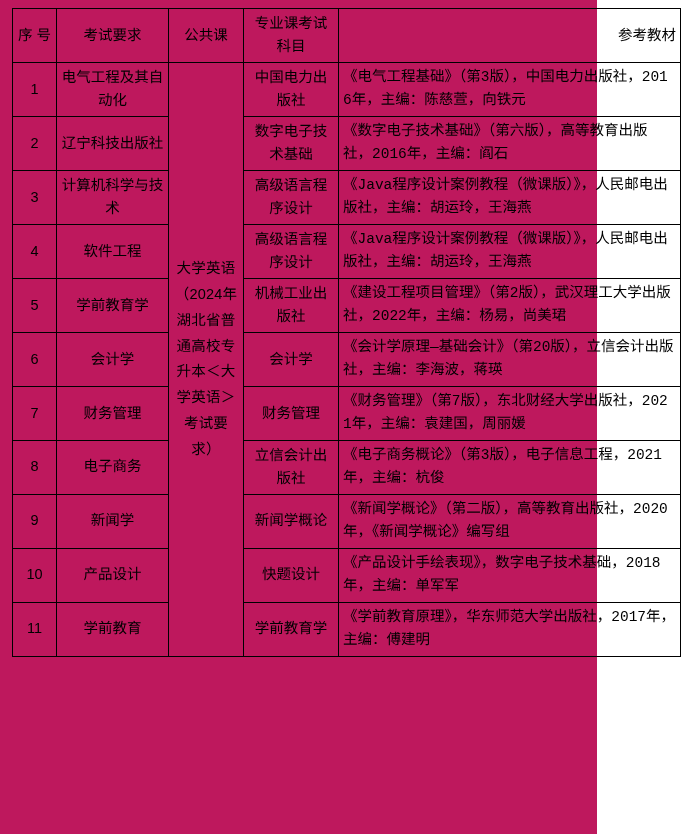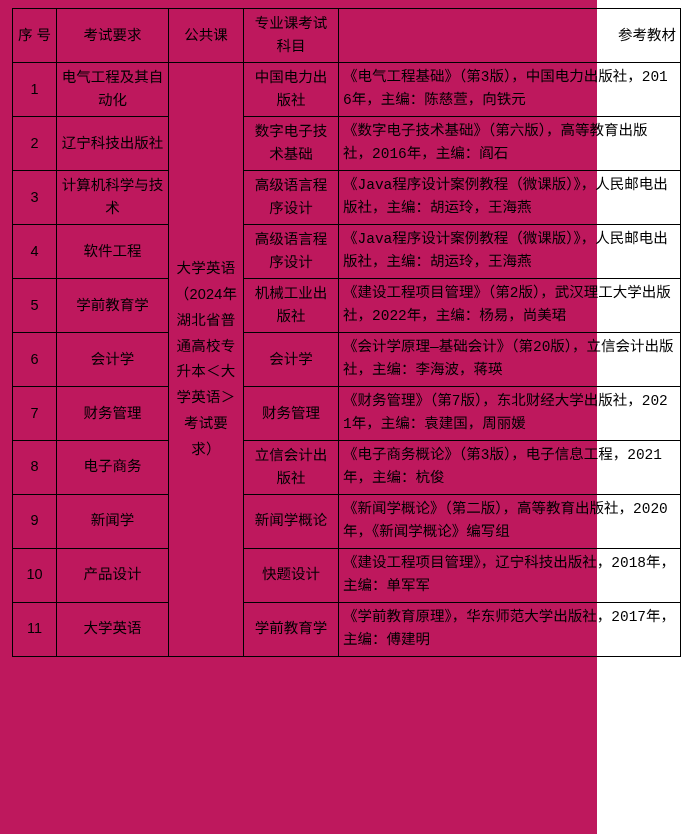--- a/index.html
+++ b/index.html
@@ -152,23 +152,23 @@
         <tr>
           <td class="idx-cell">9</td>
           <td class="cell-center">新闻学</td>
           <td class="cell-center">新闻学概论</td>
           <td class="cell-left">《新闻学概论》（第二版），高等教育出版社，2020年，《新闻学概论》编写组</td>
         </tr>
         <tr>
           <td class="idx-cell">10</td>
           <td class="cell-center">产品设计</td>
           <td class="cell-center">快题设计</td>
-          <td class="cell-left">《建设工程项目管理》，辽宁科技出版社，2018年，主编：单军军</td>
+          <td class="cell-left">《产品设计手绘表现》，数字电子技术基础，2018年，主编：单军军</td>
         </tr>
         <tr>
           <td class="idx-cell">11</td>
-          <td class="cell-center">大学英语</td>
+          <td class="cell-center">学前教育</td>
           <td class="cell-center">学前教育学</td>
           <td class="cell-left">《学前教育原理》，华东师范大学出版社，2017年，主编：傅建明</td>
         </tr>
       </tbody>
   </table>
 </div>
 
 </body></html>

